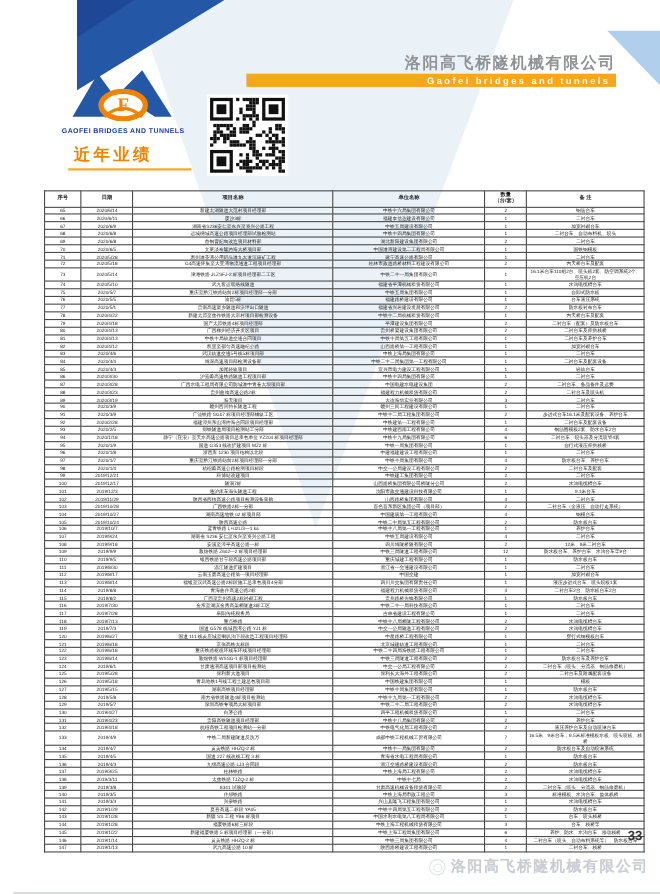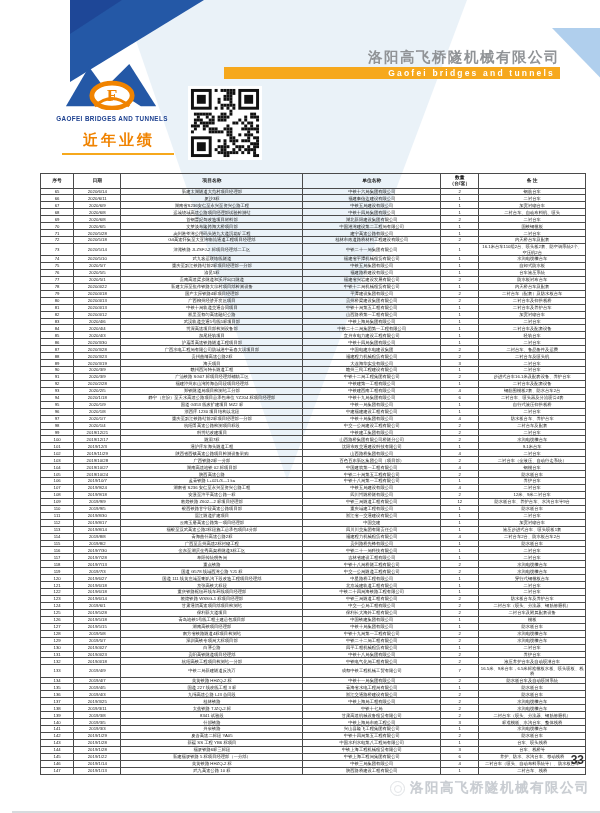--- a/index.html
+++ b/index.html
@@ -16,21 +16,21 @@
   .tri-navy{left:0;top:0;width:300px;height:110px;}
   .tri-right{right:0;top:0;width:70px;height:100px;}
   
   .company-cn{position:absolute;top:48px;left:212px;width:336px;text-align:right;
       color:var(--gray_title);font-size:14.5px;letter-spacing:1.5px;font-weight:bold;}
   .banner{position:absolute;top:67px;left:212px;width:336px;height:12px;
       background:var(--banner_orange);color:#fff;font-size:8.5px;font-weight:bold;
       letter-spacing:2.2px;text-align:right;line-height:12px;padding-right:5px;box-sizing:border-box;}
   .logo-wrap{position:absolute;left:38px;top:62px;width:124px;text-align:center;}
   .logo-caption{margin-top:1px;color:var(--logo_navy);font-size:6.3px;font-weight:bold;letter-spacing:.4px;}
-  .section-title{position:absolute;left:52px;top:131px;width:110px;text-align:center;
+  .section-title{position:absolute;left:36px;top:131px;width:110px;text-align:center;
       color:var(--accent_orange);font-size:15px;font-weight:bold;letter-spacing:3px;}
   .section-underline{position:absolute;left:50px;top:153px;width:112px;height:0;
       border-top:2px solid var(--banner_orange);}
   .qr{position:absolute;left:176px;top:86px;width:74px;height:74px;background:#fff;}
   
   table.results{position:absolute;left:28px;top:173px;width:546px;border-collapse:collapse;
       table-layout:fixed;background:transparent;}
   .results th,.results td{border:1px solid var(--table_border);color:#222;
       text-align:center;vertical-align:middle;padding:0.4px 1px;font-size:4.3px;
       line-height:1.2;word-break:break-all;overflow:hidden;}

